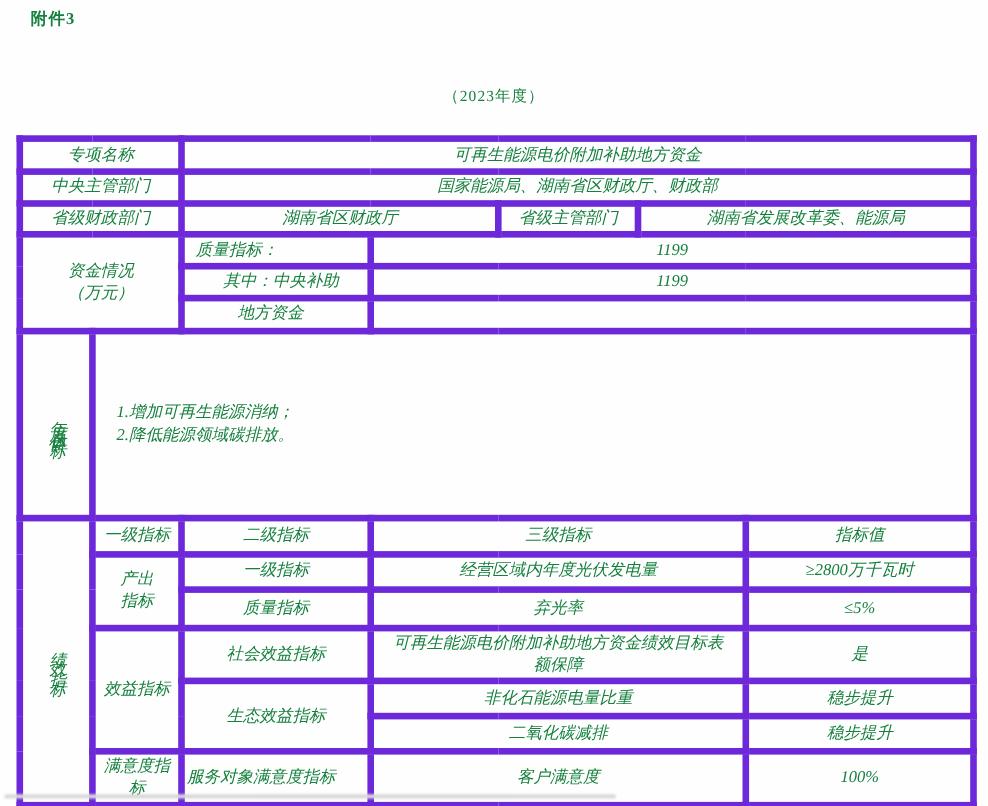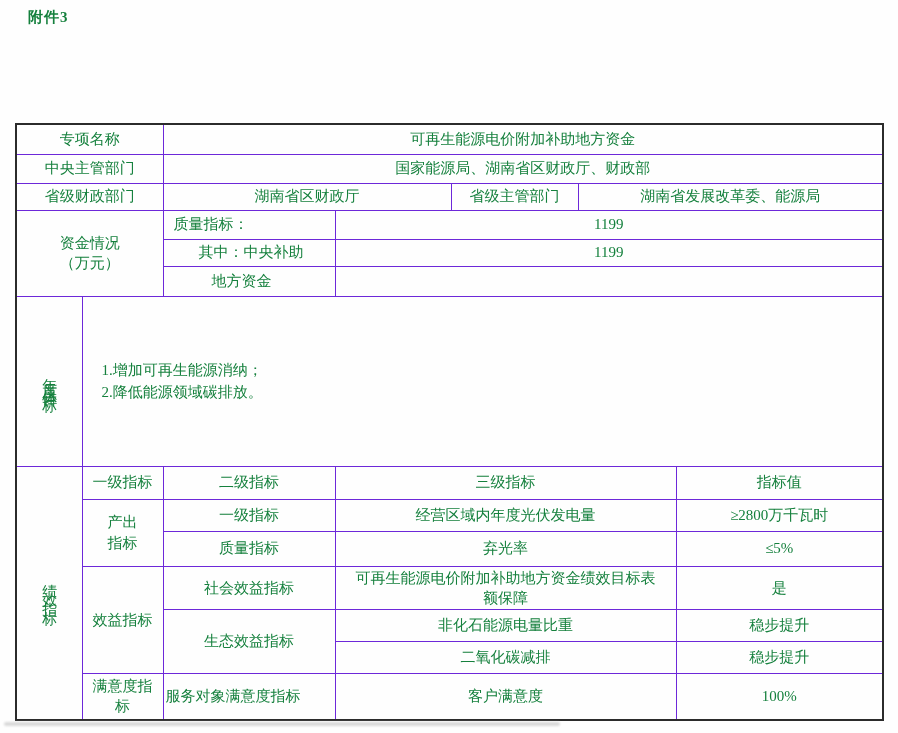--- a/index.html
+++ b/index.html
@@ -23,25 +23,26 @@
     position:absolute;left:0;top:79px;width:898px;
     text-align:center;font-size:14px;letter-spacing:1px;
   }
   table.main{
     position:absolute;left:15px;top:123px;
     width:867px;height:595px;
     border-collapse:collapse;table-layout:fixed;
     border:2px solid #2b2b2b;
   }
   td{
-    border:1px solid #6d28d9;
+    border:6px solid #6d28d9;
     text-align:center;vertical-align:middle;
     font-size:15px;line-height:1.35;
     padding:1px 2px;
     overflow:hidden;
+    font-style:italic;
   }
   td.left{text-align:left;}
   td.ind1{padding-left:10px;}
   td.ind2{padding-left:35px;}
   td.ind3{padding-left:48px;}
   td.prewrap{white-space:pre-line;}
   .vtext{
     writing-mode:vertical-lr;
     text-orientation:upright;
     display:inline-block;
@@ -55,20 +56,21 @@
     position:absolute;left:4px;top:722px;width:556px;height:4px;
     background:#d9d9d9;filter:blur(1px);border-radius:2px;
   }
 </style>
 </head>
 <body>
 
 <div class="page">
 
   <div class="attachment">附件3</div>
+  <div class="doc-subtitle">（2023年度）</div>
 
   <table class="main">
     <colgroup>
       <col style="width:66px">
         <col style="width:81px">
         <col style="width:172px">
       <col style="width:116px">
         <col style="width:127px">
         <col style="width:98px">
         <col style="width:207px">

